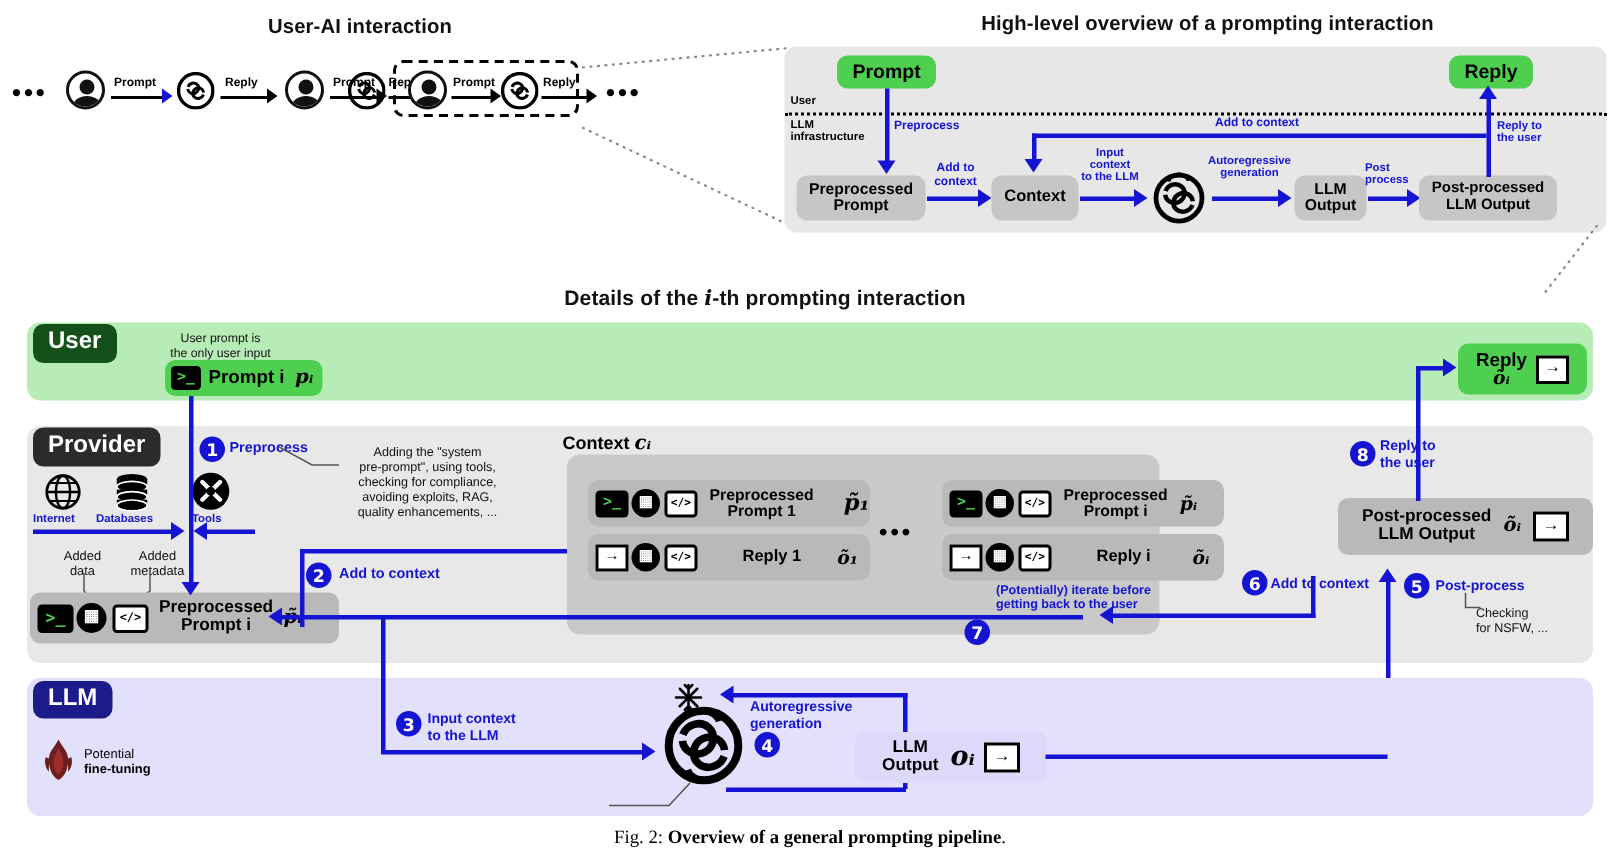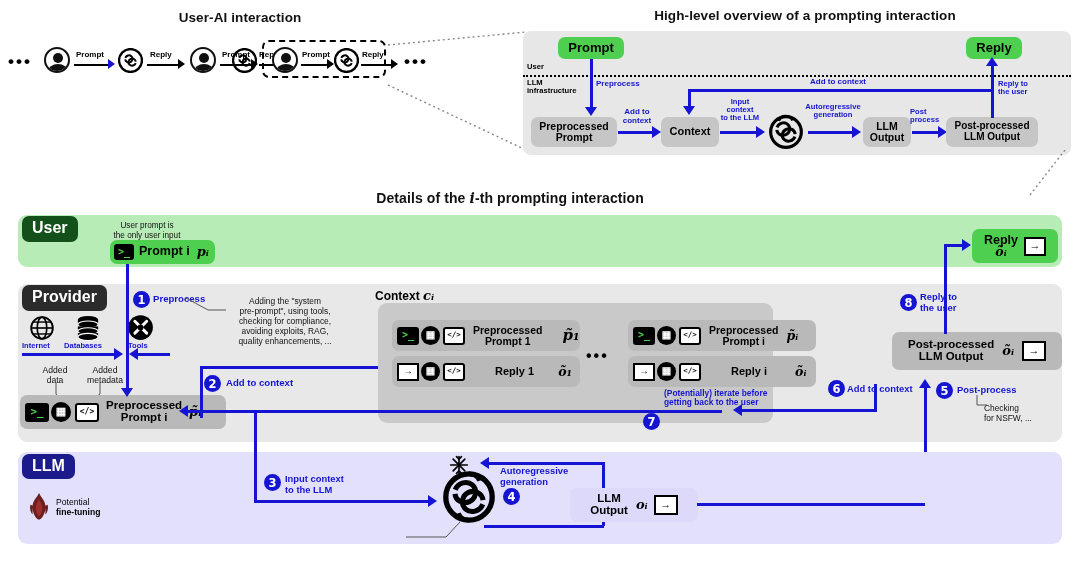--- a/index.html
+++ b/index.html
@@ -550,20 +550,23 @@
 
   <div class="abs bl-h" style="left:484px; top:525px; width:120px;"></div>
   <div class="abs bl-v" style="left:602px; top:510px; height:16px;"></div>
   <div class="abs arrow-u" style="left:597px; top:504px;"></div>
 
   <div class="abs rbox lav" style="left:570px; top:488px; width:128px; height:34px; justify-content:center;">
     <span style="display:flex; flex-direction:column; align-items:center; line-height:1.04; font-size:11.5px;">
       <span>LLM</span>
       <span>Output</span>
     </span>
-    <span class="mathi" style="font-size:13px; margin-left:8px;">oᵢ</span>
+    <span class="mathi" style="font-size:18px; margin-left:8px;">oᵢ</span>
     <span class="exp-b" style="width:24px; height:20px; margin-left:6px; font-size:11px;">→</span>
   </div>
 
   <div class="abs bl-h" style="left:697px; top:503px; width:228px;"></div>
 
+  <div class="abs caption" style="left:0; top:551px; width:1080px; text-align:center;">
+    <span>Fig. 2: </span><b>Overview of a general prompting pipeline</b><span>.</span>
+  </div>
 
 </div>
 
 </body></html>

